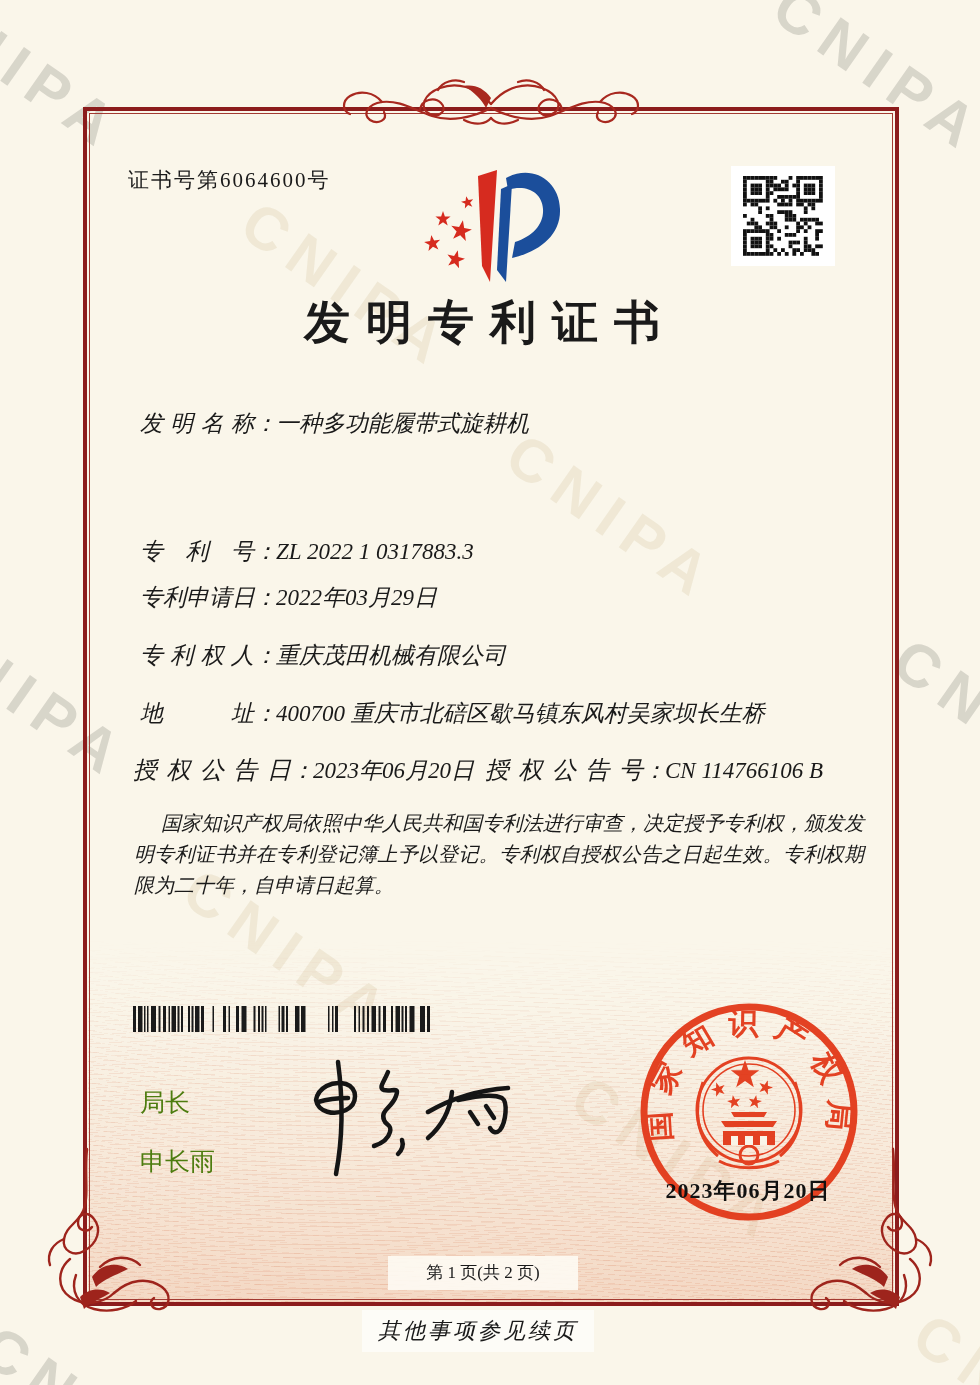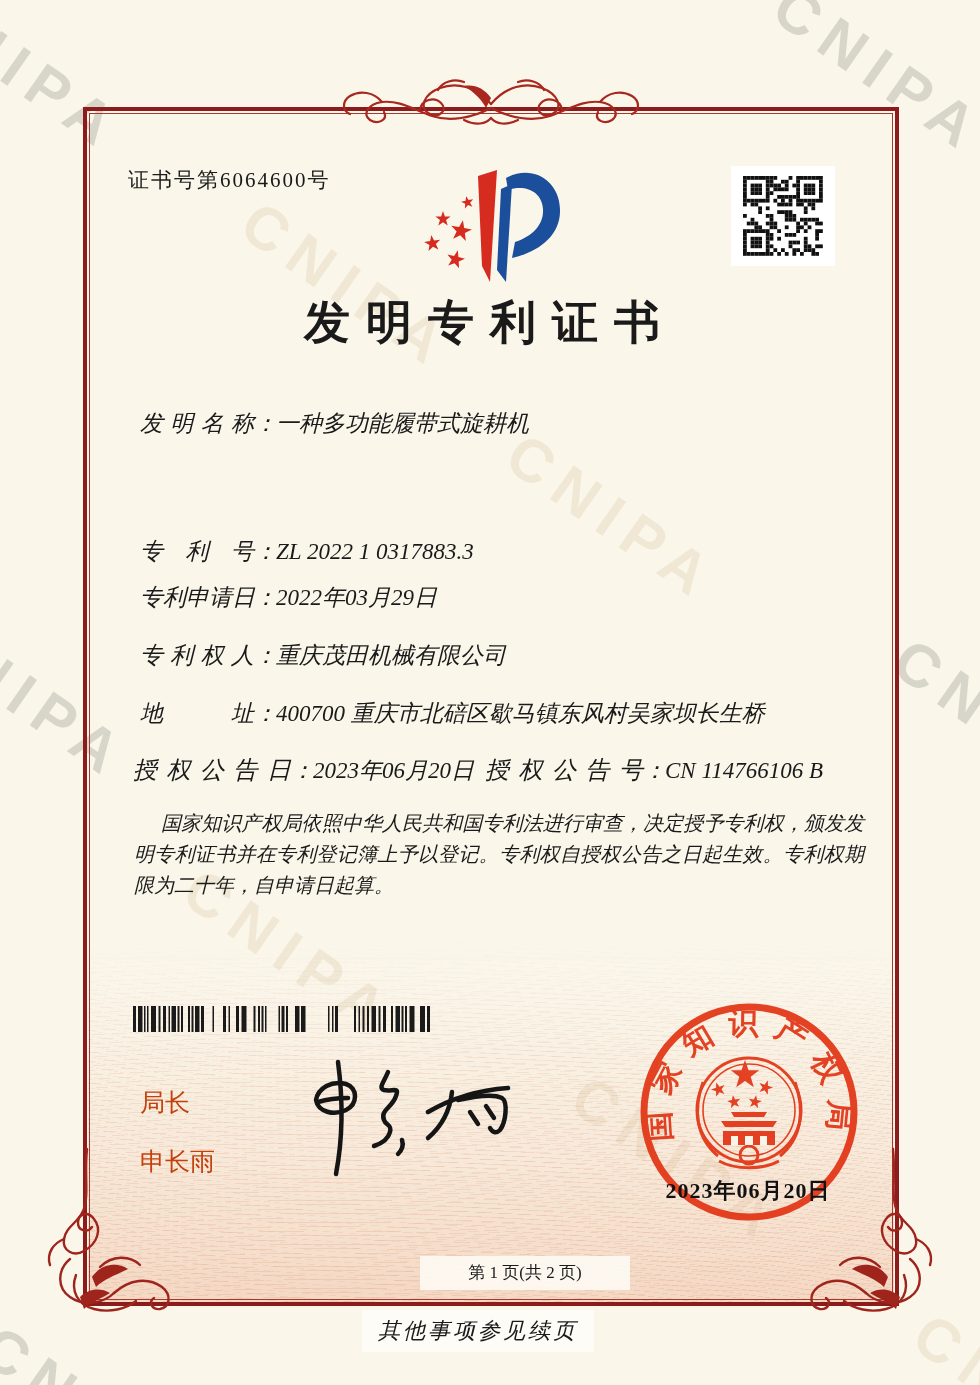--- a/index.html
+++ b/index.html
@@ -49,28 +49,28 @@
   .pair2{position:absolute;left:352px;top:0;}
 
   
   .paras{position:absolute;left:134px;top:808px;width:746px;font-size:20px;line-height:31px;
          text-align:justify;z-index:6;}
   .paras p{margin:0 16px 4px 0;text-indent:27px;font-style:italic;}
 
   
   .barcode{position:absolute;left:133px;top:1006px;z-index:6;}
   .director{position:absolute;left:140px;top:1086px;font-family:"Liberation Sans",sans-serif;
-            font-size:25px;color:#c2410c;z-index:6;}
+            font-size:25px;color:#4d7c0f;z-index:6;}
   .director div{margin-bottom:26px;}
   .sig{position:absolute;left:280px;top:1040px;z-index:7;}
   .seal{position:absolute;left:633px;top:998px;z-index:7;}
   .seal-date{position:absolute;left:650px;top:1176px;width:196px;text-align:center;
              font-size:22px;font-weight:bold;color:#111;z-index:8;letter-spacing:1px;}
-  .page-no{position:absolute;left:388px;top:1256px;width:210px;height:34px;z-index:6;
-           background:rgba(253,250,242,0.92);text-align:center;font-size:17px;line-height:34px;margin-left:32px;}
+  .page-no{position:absolute;left:388px;top:1256px;width:190px;height:34px;z-index:6;
+           background:rgba(253,250,242,0.92);text-align:center;font-size:17px;line-height:34px;}
   .cont-box{position:absolute;left:362px;top:1310px;width:232px;height:42px;background:#fdfcf7;
             z-index:6;text-align:center;font-size:22px;line-height:42px;letter-spacing:3px;font-style:italic;}
 </style>
 </head>
 <body>
 
 <div class="page">
 
   <svg width="0" height="0" style="position:absolute">
     <defs>

